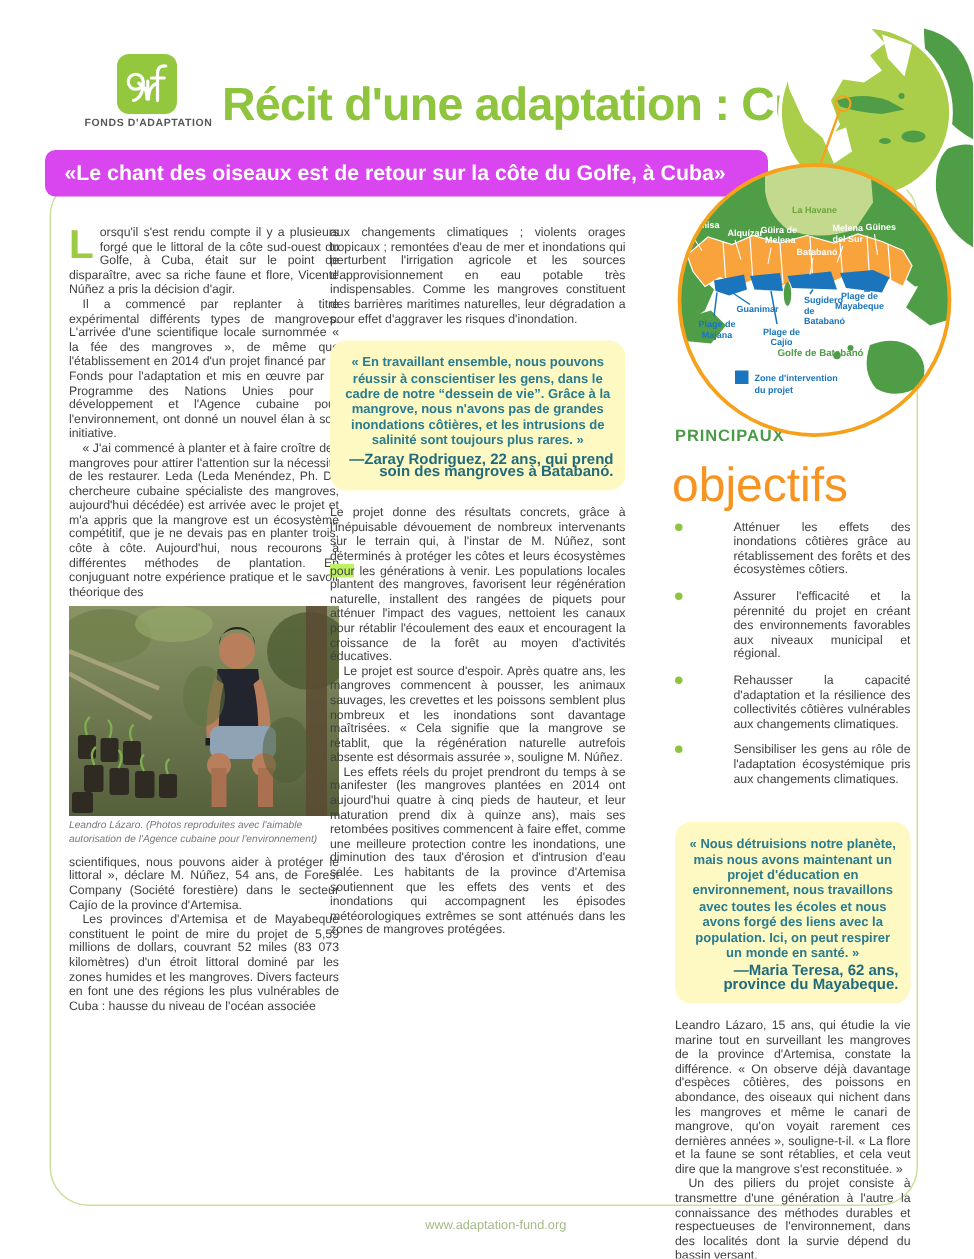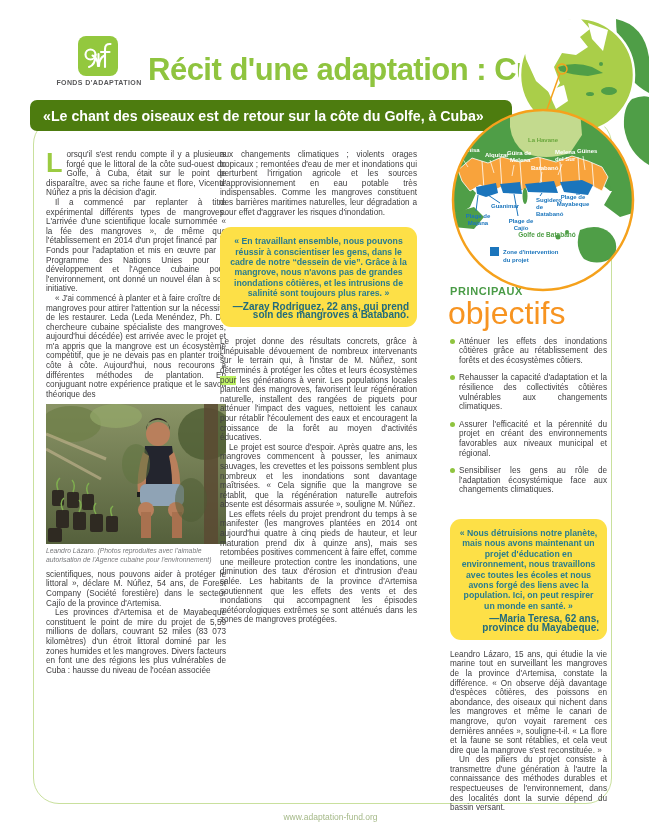--- a/index.html
+++ b/index.html
@@ -6,21 +6,21 @@
   body{width:649px;height:839px;position:relative;background:#ffffff;
        font-family:"Liberation Sans",sans-serif;color:#414042;overflow:hidden;}
   .abs{position:absolute;}
 
   
   .logo-box{left:78px;top:36px;width:40px;height:40px;}
   .brand{left:44px;top:79px;width:110px;font-size:7px;font-weight:bold;color:#58585a;
          letter-spacing:.4px;text-align:center;}
   .title{left:148px;top:52px;font-size:31px;font-weight:bold;color:#8fc43f;
          letter-spacing:-.5px;white-space:nowrap;margin:0;}
-  .subtitle-bar{left:30px;top:100px;width:482px;height:31px;background:#4d7c0f;
+  .subtitle-bar{left:30px;top:100px;width:482px;height:31px;background:#d946ef;
          border-radius:7px;display:flex;align-items:center;z-index:2;}
   .subtitle-bar span{color:#fff;font-weight:bold;font-size:14.2px;padding-left:13px;white-space:nowrap;}
 
   
   .frame{left:33px;top:118px;width:577px;height:684px;border:1.5px solid #c9e09d;
          border-radius:26px;z-index:0;}
 
   
   .right-graphic{left:430px;top:15px;z-index:3;}
 
@@ -32,31 +32,31 @@
   .col2{left:220px;top:150px;width:197px;}
   .col3{left:450px;top:287px;width:157px;}
   .dropcap{float:left;font-size:27px;line-height:24px;color:#9bcb41;font-weight:bold;
            margin:1px 4px 0 0;}
   .hl{background:#bef264;}
 
   .photo{margin:5px 0 3px 0;display:block;}
   .caption{font-size:6.8px;line-height:8.2px;font-style:italic;color:#77787b;
            text-align:left;margin-bottom:6px;}
 
-  .quote-box{background:#fde047;border-radius:11px;padding:9px 8px 7px 8px;
+  .quote-box{background:#fef9c3;border-radius:11px;padding:9px 8px 7px 8px;
              text-align:center;margin:10px 0;}
   .quote-text{color:#2a7c8f;font-weight:bold;font-size:8.7px;line-height:10.4px;text-align:center;}
   .quote-attr{color:#226b7c;font-weight:bold;font-size:10px;line-height:8.8px;margin-top:4px;text-align:right;}
 
   .kicker{font-size:11px;font-weight:bold;color:#4a9b47;letter-spacing:.6px;margin:0;}
-  .obj-title{font-size:32px;line-height:32px;color:#f79421;margin:0 0 8px -2px;font-weight:normal;}
+  .obj-title{font-size:32px;line-height:32px;color:#f79421;margin:10px 0 8px -2px;font-weight:normal;}
   .obj{display:flex;margin-bottom:8px;}
   .obj .dot{flex:0 0 auto;width:5px;height:5px;border-radius:50%;background:#8fc43f;
             margin:2px 4px 0 0;}
-  .obj .txt{flex:1;text-align:justify;}
+  .obj .txt{flex:1;text-align:justify;margin-left:30px;}
 
   .spacer6{height:6px;}
 
   footer{position:absolute;left:0;top:806px;width:649px;text-align:center;}
   footer a{font-size:8.5px;color:#a5b988;text-decoration:none;padding-left:12px;}
 </style>
 </head>
 <body>
 
 <div class="abs frame"></div>
@@ -249,29 +249,29 @@
 <div class="abs col col3">
   <p class="kicker">PRINCIPAUX</p>
   <h2 class="obj-title">objectifs</h2>
 
   <div class="obj">
     <span class="dot"></span>
     <span class="txt">Atténuer les effets des inondations côtières grâce au rétablissement des forêts et des écosystèmes côtiers.</span>
   </div>
   <div class="obj">
     <span class="dot"></span>
+    <span class="txt">Assurer l'efficacité et la pérennité du projet en créant des environnements favorables aux niveaux municipal et régional.</span>
+  </div>
+  <div class="obj">
+    <span class="dot"></span>
     <span class="txt">Rehausser la capacité d'adaptation et la résilience des collectivités côtières vulnérables aux changements climatiques.</span>
   </div>
   <div class="obj">
     <span class="dot"></span>
-    <span class="txt">Assurer l'efficacité et la pérennité du projet en créant des environnements favorables aux niveaux municipal et régional.</span>
-  </div>
-  <div class="obj">
-    <span class="dot"></span>
-    <span class="txt">Sensibiliser les gens au rôle de l'adaptation écosystémique face aux changements climatiques.</span>
+    <span class="txt">Sensibiliser les gens au rôle de l'adaptation écosystémique pris aux changements climatiques.</span>
   </div>
 
   <div class="spacer6"></div>
   <div class="quote-box">
     <div class="quote-text">« Nous détruisions notre planète, mais nous avons maintenant un projet d'éducation en environnement, nous travaillons avec toutes les écoles et nous avons forgé des liens avec la population. Ici, on peut respirer un monde en santé. »</div>
     <div class="quote-attr">—Maria Teresa, 62 ans, province du Mayabeque.</div>
   </div>
 
   <p>Leandro Lázaro, 15 ans, qui étudie la vie marine tout en surveillant les mangroves de la province d'Artemisa, constate la différence. « On observe déjà davantage d'espèces côtières, des poissons en abondance, des oiseaux qui nichent dans les mangroves et même le canari de mangrove, qu'on voyait rarement ces dernières années », souligne-t-il. « La flore et la faune se sont rétablies, et cela veut dire que la mangrove s'est reconstituée. »</p>
   <p class="ind">Un des piliers du projet consiste à transmettre d'une génération à l'autre la connaissance des méthodes durables et respectueuses de l'environnement, dans des localités dont la survie dépend du bassin versant.</p>

